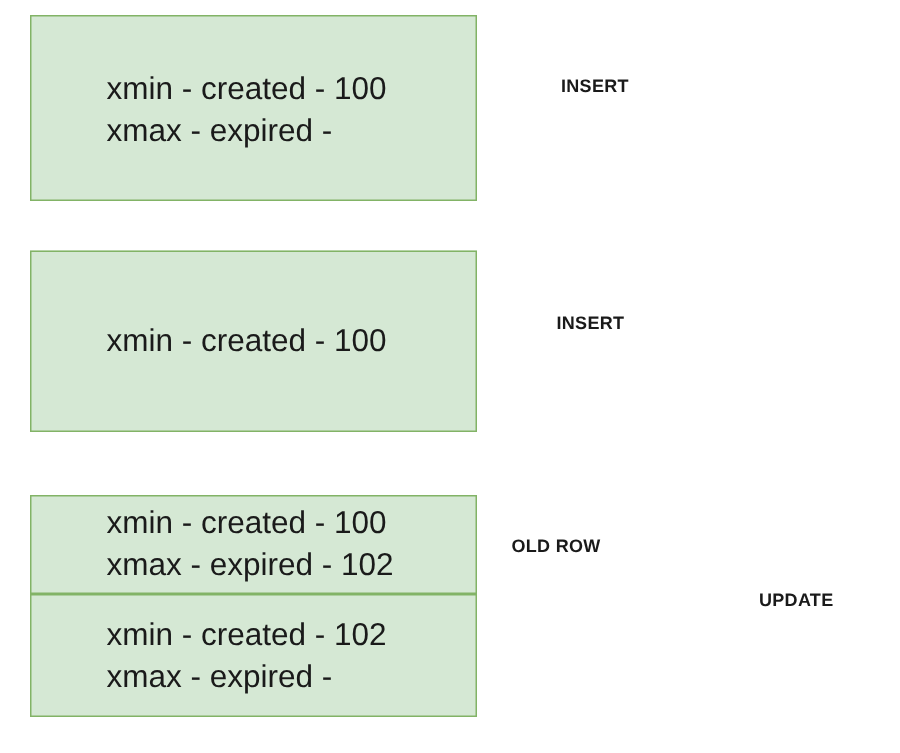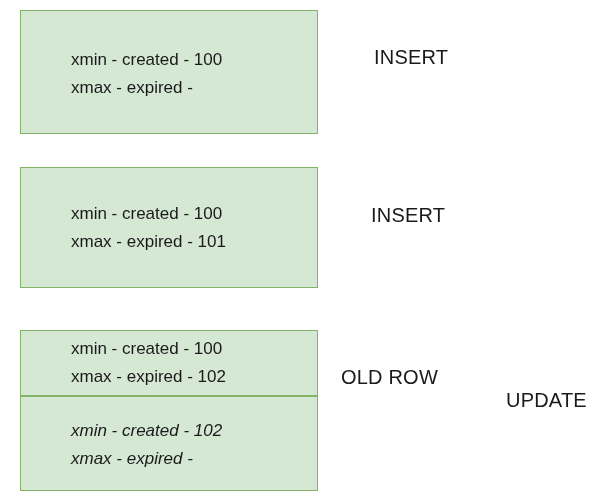--- a/index.html
+++ b/index.html
@@ -22,70 +22,70 @@
   .tuple-box {
     position: absolute;
     box-sizing: border-box;
     background: #d5e8d4;
     border: 1px solid #82b366;
     display: flex;
     flex-direction: column;
     justify-content: center;
   }
   .tuple-line {
-    font-size: 17px;
+    font-size: 21px;
     line-height: 28px;
     white-space: pre;
     padding-left: 50px;
     color: #1a1a1a;
   }
   .op-label {
     position: absolute;
-    font-size: 20px;
+    font-size: 12px;
     line-height: 18px;
     letter-spacing: 0.2px;
     white-space: pre;
     color: #1a1a1a;
+    font-weight: bold;
   }
 
   
   #box-insert   { left: 20px; top: 10px;  width: 298px; height: 124px; }
   #box-delete   { left: 20px; top: 167px; width: 298px; height: 121px; }
   #box-old-row  { left: 20px; top: 330px; width: 298px; height: 66px; }
-  #box-new-row  { left: 20px; top: 396px; width: 298px; height: 95px; font-style: italic; }
+  #box-new-row  { left: 20px; top: 396px; width: 298px; height: 82px; }
 
   
   #box-insert  .tuple-stack { margin-top: 4px; }
   #box-delete  .tuple-stack { margin-top: 0px; }
   #box-old-row .tuple-stack { margin-top: 0px; }
   #box-new-row .tuple-stack { margin-top: 2px; }
 
   
   #label-insert  { left: 374px; top: 48px; }
   #label-delete  { left: 371px; top: 206px; }
-  #label-old-row { left: 341px; top: 368px; }
+  #label-old-row { left: 341px; top: 355px; }
   #label-new-row { left: 341px; top: 431px; }
   #label-update  { left: 506px; top: 391px; }
 </style>
 </head>
 <body>
 
 <div id="diagram">
 
   <div class="tuple-box" id="box-insert">
     <div class="tuple-stack">
       <div class="tuple-line">xmin - created - 100</div>
       <div class="tuple-line">xmax - expired -</div>
     </div>
   </div>
 
   <div class="tuple-box" id="box-delete">
     <div class="tuple-stack">
       <div class="tuple-line">xmin - created - 100</div>
-      <div class="tuple-line">xmax - expired - 101</div>
     </div>
   </div>
 
   <div class="tuple-box" id="box-old-row">
     <div class="tuple-stack">
       <div class="tuple-line">xmin - created - 100</div>
       <div class="tuple-line">xmax - expired - 102</div>
     </div>
   </div>
 

